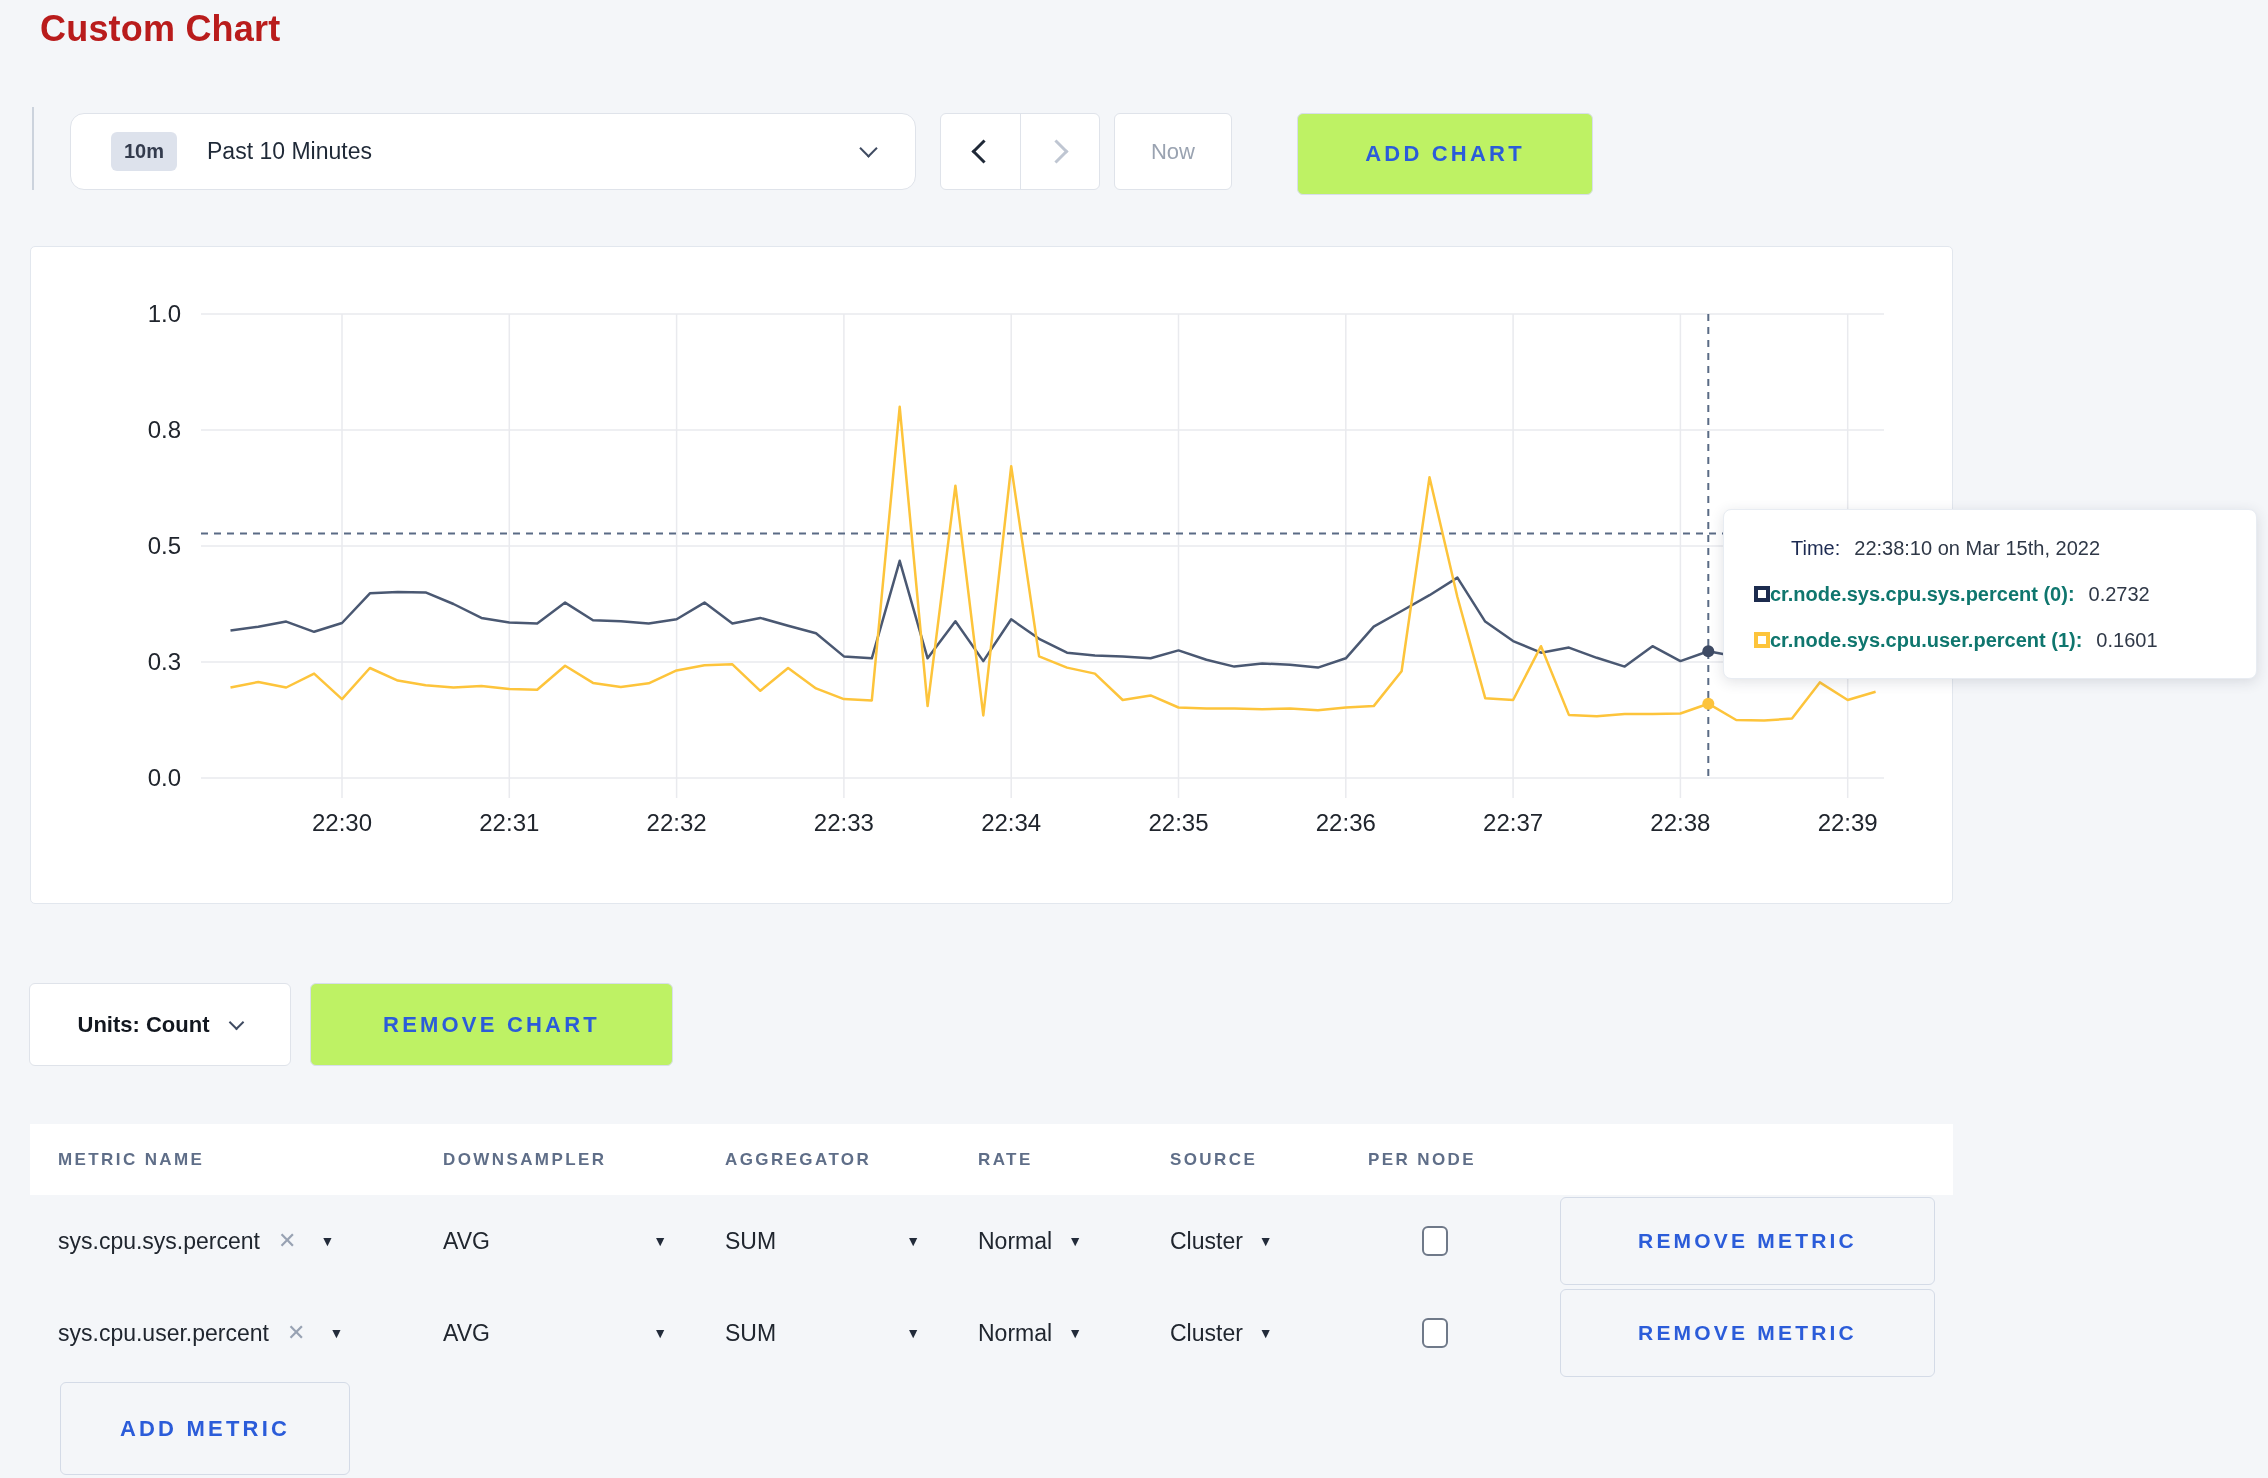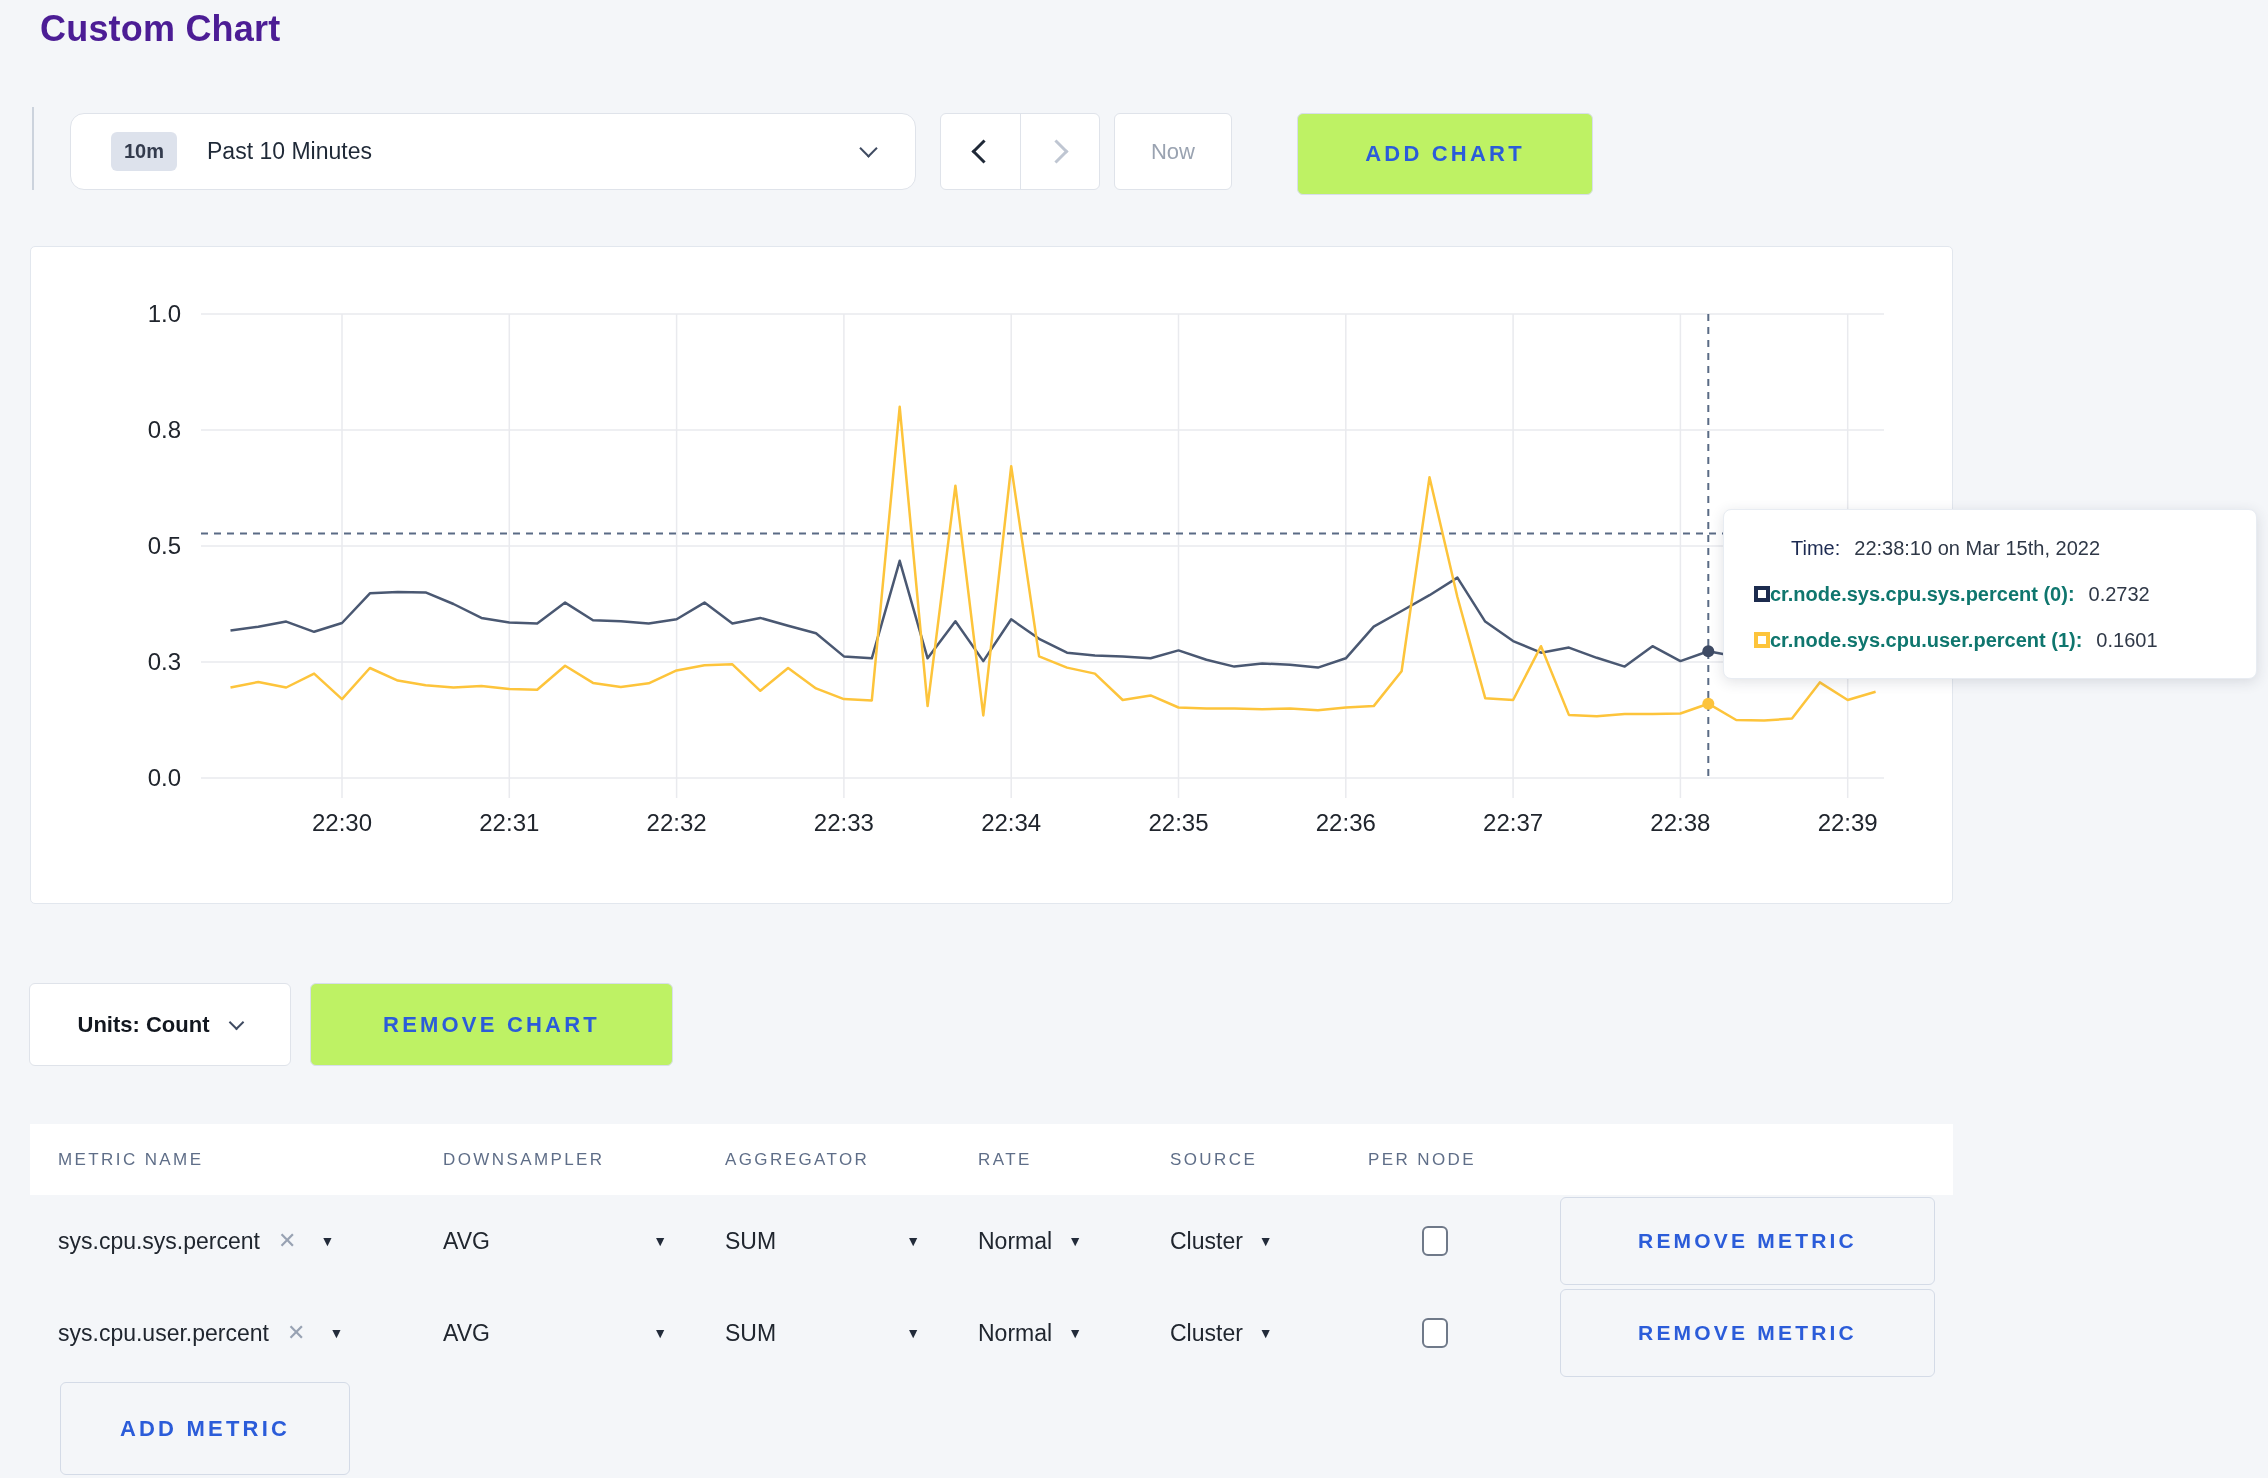--- a/index.html
+++ b/index.html
@@ -7,21 +7,21 @@
   body {
     background: #f4f6f9;
     font-family: "Liberation Sans", sans-serif;
     position: relative;
     overflow: hidden;
     color: #20262f;
   }
   .abs { position: absolute; }
 
   
-  .page-title { left: 40px; top: 8px; font-size: 36px; font-weight: 700; color: #4c1d95; letter-spacing: .2px; }
+  .page-title { left: 40px; top: 8px; font-size: 36px; font-weight: 700; color: #b91c1c; letter-spacing: .2px; }
 
   .left-divider { left: 32px; top: 107px; width: 2px; height: 83px; background: #ccd3dd; }
 
   .ts-dropdown {
     left: 70px; top: 113px; width: 846px; height: 77px;
     background: #fff; border: 1.5px solid #dfe3ea; border-radius: 14px;
     display: flex; align-items: center; padding: 0 40px; cursor: pointer;
   }
   .ts-badge {
     background: #dde2ec; border-radius: 6px; padding: 8px 13px;
@@ -86,21 +86,21 @@
     display: flex; align-items: center; justify-content: center; cursor: pointer;
   }
   .units-label { font-size: 22px; font-weight: 700; color: #12171f; }
   .units-btn .chev { margin-left: 22px; margin-top: -4px; width: 11px; height: 11px; border-width: 2px; }
   .remove-chart-btn { left: 310px; top: 983px; width: 363px; height: 83px; }
 
   
   .tbl-grid { display: grid; grid-template-columns: 385px 282px 253px 192px 198px 192px 375px; align-items: center; padding-left: 28px; }
   .tbl-header {
     left: 30px; top: 1124px; width: 1923px; height: 71px; background: #fff;
-    font-size: 17px; letter-spacing: 2.4px; font-weight: 400; color: #5f6e88;
+    font-size: 17px; letter-spacing: 2.4px; font-weight: 700; color: #5f6e88;
   }
   .tbl-rows { left: 30px; top: 1195px; width: 1923px; }
   .tbl-row { height: 92px; font-size: 23px; color: #20262f; }
   .cell { display: flex; align-items: center; }
   .x-icon { margin-left: 18px; font-size: 22px; color: #98a2b3; cursor: pointer; }
   .caret { font-size: 14px; color: #222b3a; margin-left: 24px; cursor: pointer; }
   .sel-wide { padding-right: 58px; justify-content: space-between; }
   .caret-tight { margin-left: 16px; }
   .checkbox {
     margin-left: 54px; width: 26px; height: 30px; background: #fff;

